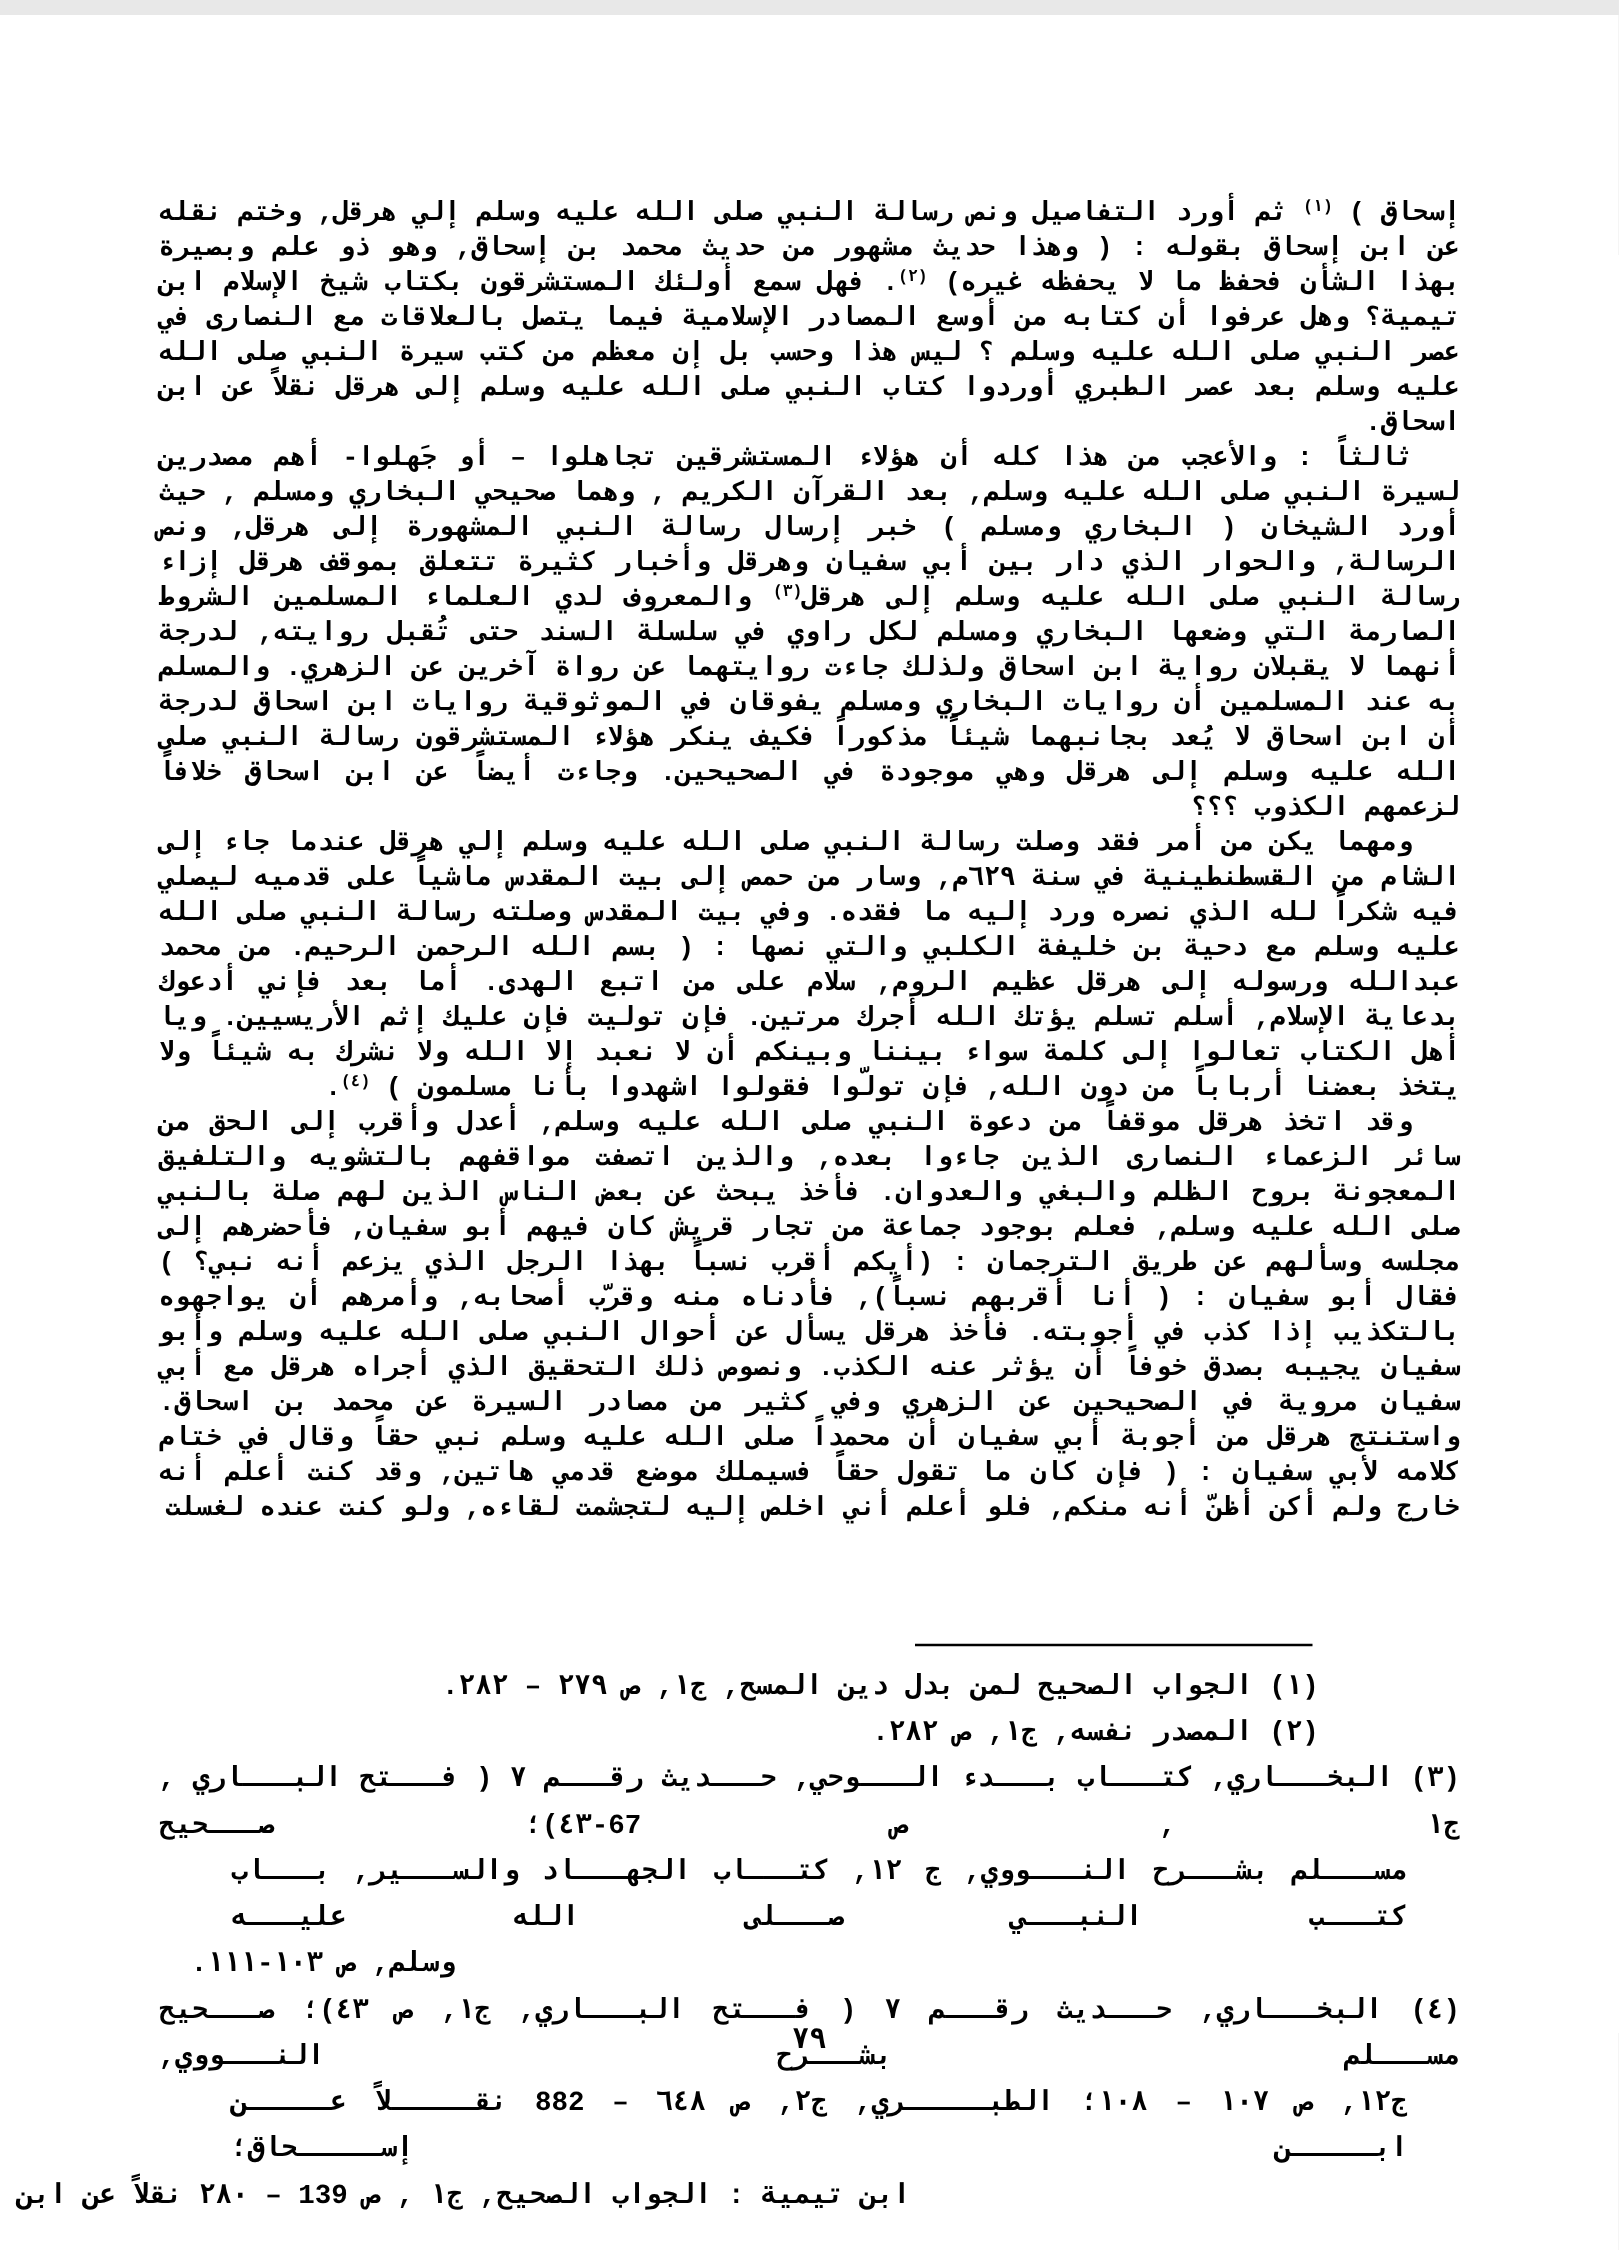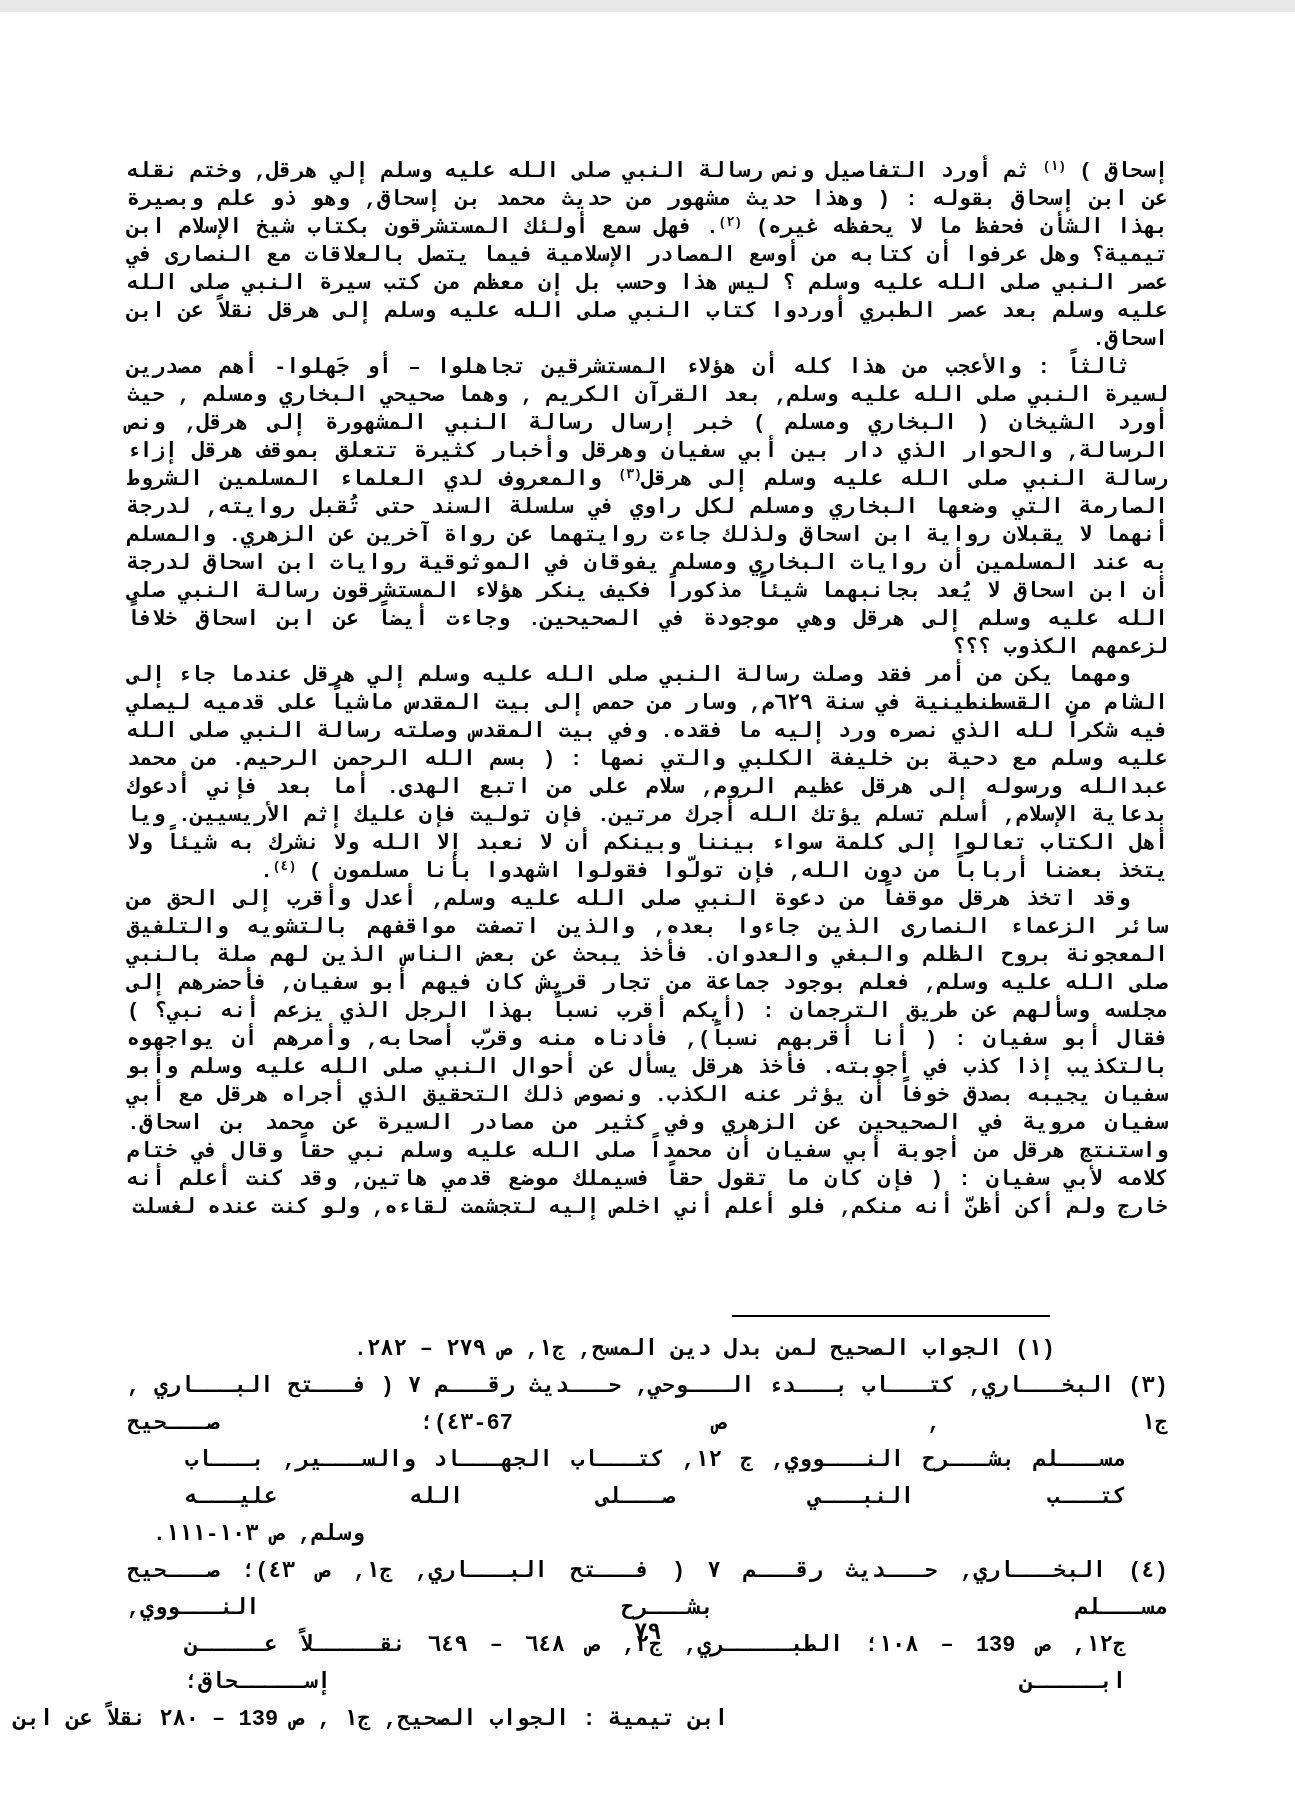--- a/index.html
+++ b/index.html
@@ -80,29 +80,30 @@
 
     <p class="para indented"><span>وقد اتخذ هرقل موقفاً من دعوة النبي صلى الله عليه وسلم, أعدل وأقرب إلى الحق من سائر الزعماء النصارى الذين جاءوا بعده, والذين اتصفت مواقفهم بالتشويه والتلفيق المعجونة بروح الظلم والبغي والعدوان. فأخذ يبحث عن بعض الناس الذين لهم صلة بالنبي صلى الله عليه وسلم, فعلم بوجود جماعة من تجار قريش كان فيهم أبو سفيان, فأحضرهم إلى مجلسه وسألهم عن طريق الترجمان : (أيكم أقرب نسباً بهذا الرجل الذي يزعم أنه نبي؟ ) فقال أبو سفيان : ( أنا أقربهم نسباً), فأدناه منه وقرّب أصحابه, وأمرهم أن يواجهوه بالتكذيب إذا كذب في أجوبته. فأخذ هرقل يسأل عن أحوال النبي صلى الله عليه وسلم وأبو سفيان يجيبه بصدق خوفاً أن يؤثر عنه الكذب. ونصوص ذلك التحقيق الذي أجراه هرقل مع أبي سفيان مروية في الصحيحين عن الزهري وفي كثير من مصادر السيرة عن محمد بن اسحاق. واستنتج هرقل من أجوبة أبي سفيان أن محمداً صلى الله عليه وسلم نبي حقاً وقال في ختام كلامه لأبي سفيان : ( فإن كان ما تقول حقاً فسيملك موضع قدمي هاتين, وقد كنت أعلم أنه خارج ولم أكن أظنّ أنه منكم, فلو أعلم أني اخلص إليه لتجشمت لقاءه, ولو كنت عنده لغسلت</span></p>
 
   </div>
 
   <div class="footnotes">
     <div class="fn-sep"></div>
 
     <div class="fn-right-indent">(١) الجواب الصحيح لمن بدل دين المسح, ج١, ص ٢٧٩ – ٢٨٢.</div>
 
+    <div class="fn-right-indent">(٢) المصدر نفسه, ج١, ص ٢٨٢.</div>
 
     <div>
       <div class="fn-just-full">(٣) البخـــاري, كتـــاب بـــدء الـــوحي, حـــديث رقـــم ٧ ( فـــتح البـــاري , ج١ , ص 67-٤٣)؛ صـــحيح</div>
       <div class="fn-just-inset">مســـلم بشـــرح النـــووي, ج ١٢, كتـــاب الجهـــاد والســـير, بـــاب كتـــب النبـــي صـــلى الله عليـــه</div>
       <div class="fn3-tail">وسلم, ص ١٠٣-١١١.</div>
     </div>
 
     <div>
       <div class="fn-just-full">(٤) البخـــاري, حـــديث رقـــم ٧ ( فـــتح البـــاري, ج١, ص ٤٣)؛ صـــحيح مســـلم بشـــرح النـــووي,</div>
-      <div class="fn-just-inset">ج١٢, ص 139 – ١٠٨؛ الطبـــــري, ج٢, ص ٦٤٨ – ٦٤٩ نقـــــلاً عـــــن ابـــــن إســـــحاق؛</div>
+      <div class="fn-just-inset">ج١٢, ص ١٠٧ – ١٠٨؛ الطبـــــري, ج٢, ص ٦٤٨ – 882 نقـــــلاً عـــــن ابـــــن إســـــحاق؛</div>
       <div class="fn4-tail">ابن تيمية : الجواب الصحيح, ج١ , ص 139 – ٢٨٠ نقلاً عن ابن إسحاق.</div>
     </div>
   </div>
 
   <div class="page-number">٧٩</div>
 
 </div>
 
 </body></html>

